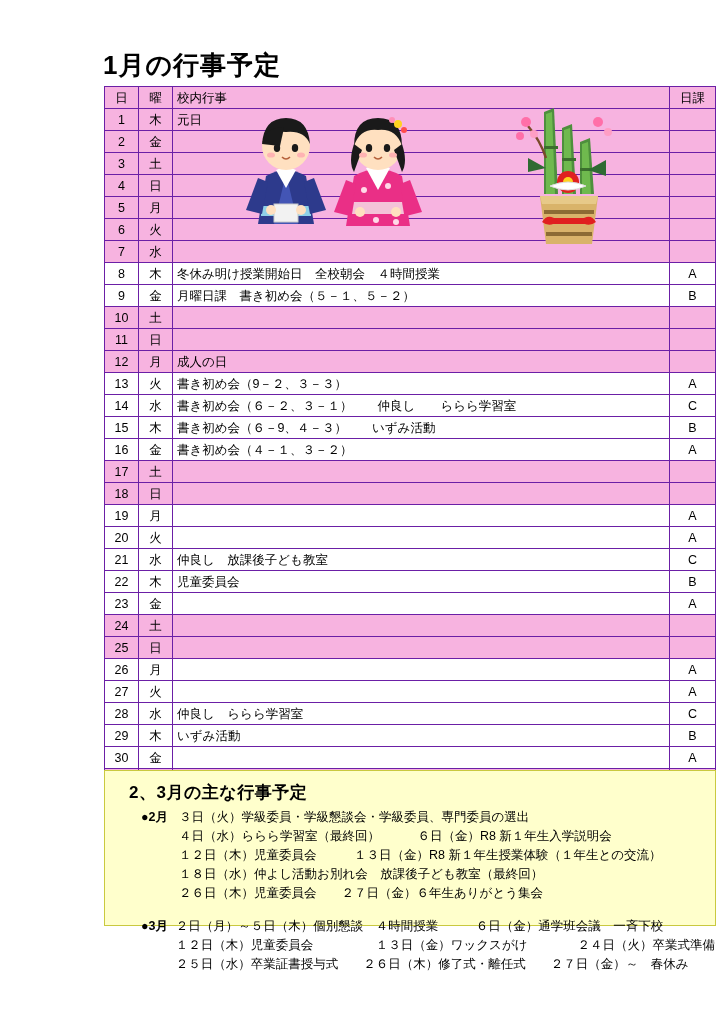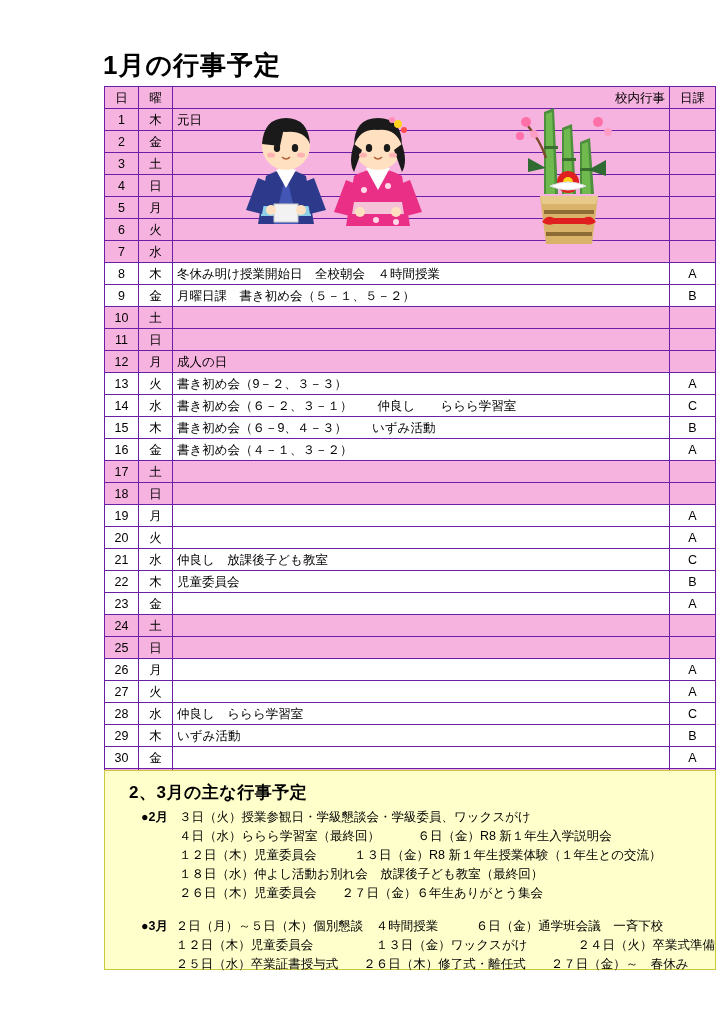--- a/index.html
+++ b/index.html
@@ -62,21 +62,21 @@
     width: 420px;
     height: 148px;
     pointer-events: none;
   }
 
   .notes {
     position: absolute;
     left: 56px;
     top: 770px;
     width: 612px;
-    height: 200px;
+    height: 156px;
     background: #ffffcc;
     border: 1px solid #c9c93f;
   }
   .notes-title {
     font-size: 17px;
     font-weight: bold;
     margin: 10px 0 4px 24px;
     letter-spacing: 0.5px;
   }
   .mgroup { margin: 4px 0 0 0; padding-left: 12px; }
@@ -98,21 +98,21 @@
 
 <div class="page">
 
   <div class="title">1月の行事予定</div>
 
   <table class="cal">
     <thead>
       <tr>
         <td class="c-day">日</td>
         <td class="c-wd">曜</td>
-        <td class="c-ev" style="text-align:right">校内行事</td>
+        <td class="c-ev" style="text-align:left">校内行事</td>
         <td class="c-sc">日課</td>
       </tr>
     </thead>
     <tbody>
       <tr class="pink">
           <td class="c-day">1</td>
           <td class="c-wd">木</td>
           <td class="c-ev">元日</td>
           <td class="c-sc"></td>
         </tr>
@@ -406,21 +406,21 @@
     </svg>
   </div>
 
   <div class="notes">
     <div class="notes-title">2、3月の主な行事予定</div>
 
     <div class="mgroup">
       <div class="mrow">
         <div class="mlabel">●2月</div>
         <div class="mlines">
-          <div class="mline">３日（火）授業参観日・学級懇談会・学級委員、ワックスがけ</div>
+          <div class="mline">３日（火）学級委員・学級懇談会・学級委員、専門委員の選出</div>
           <div class="mline">４日（水）ららら学習室（最終回）　　　６日（金）R8 新１年生入学説明会</div>
           <div class="mline">１２日（木）児童委員会　　　１３日（金）R8 新１年生授業体験（１年生との交流）</div>
           <div class="mline">１８日（水）仲よし活動お別れ会　放課後子ども教室（最終回）</div>
           <div class="mline">２６日（木）児童委員会　　２７日（金）６年生ありがとう集会</div>
         </div>
       </div>
     </div>
 
     <div class="spacer"></div>
 

